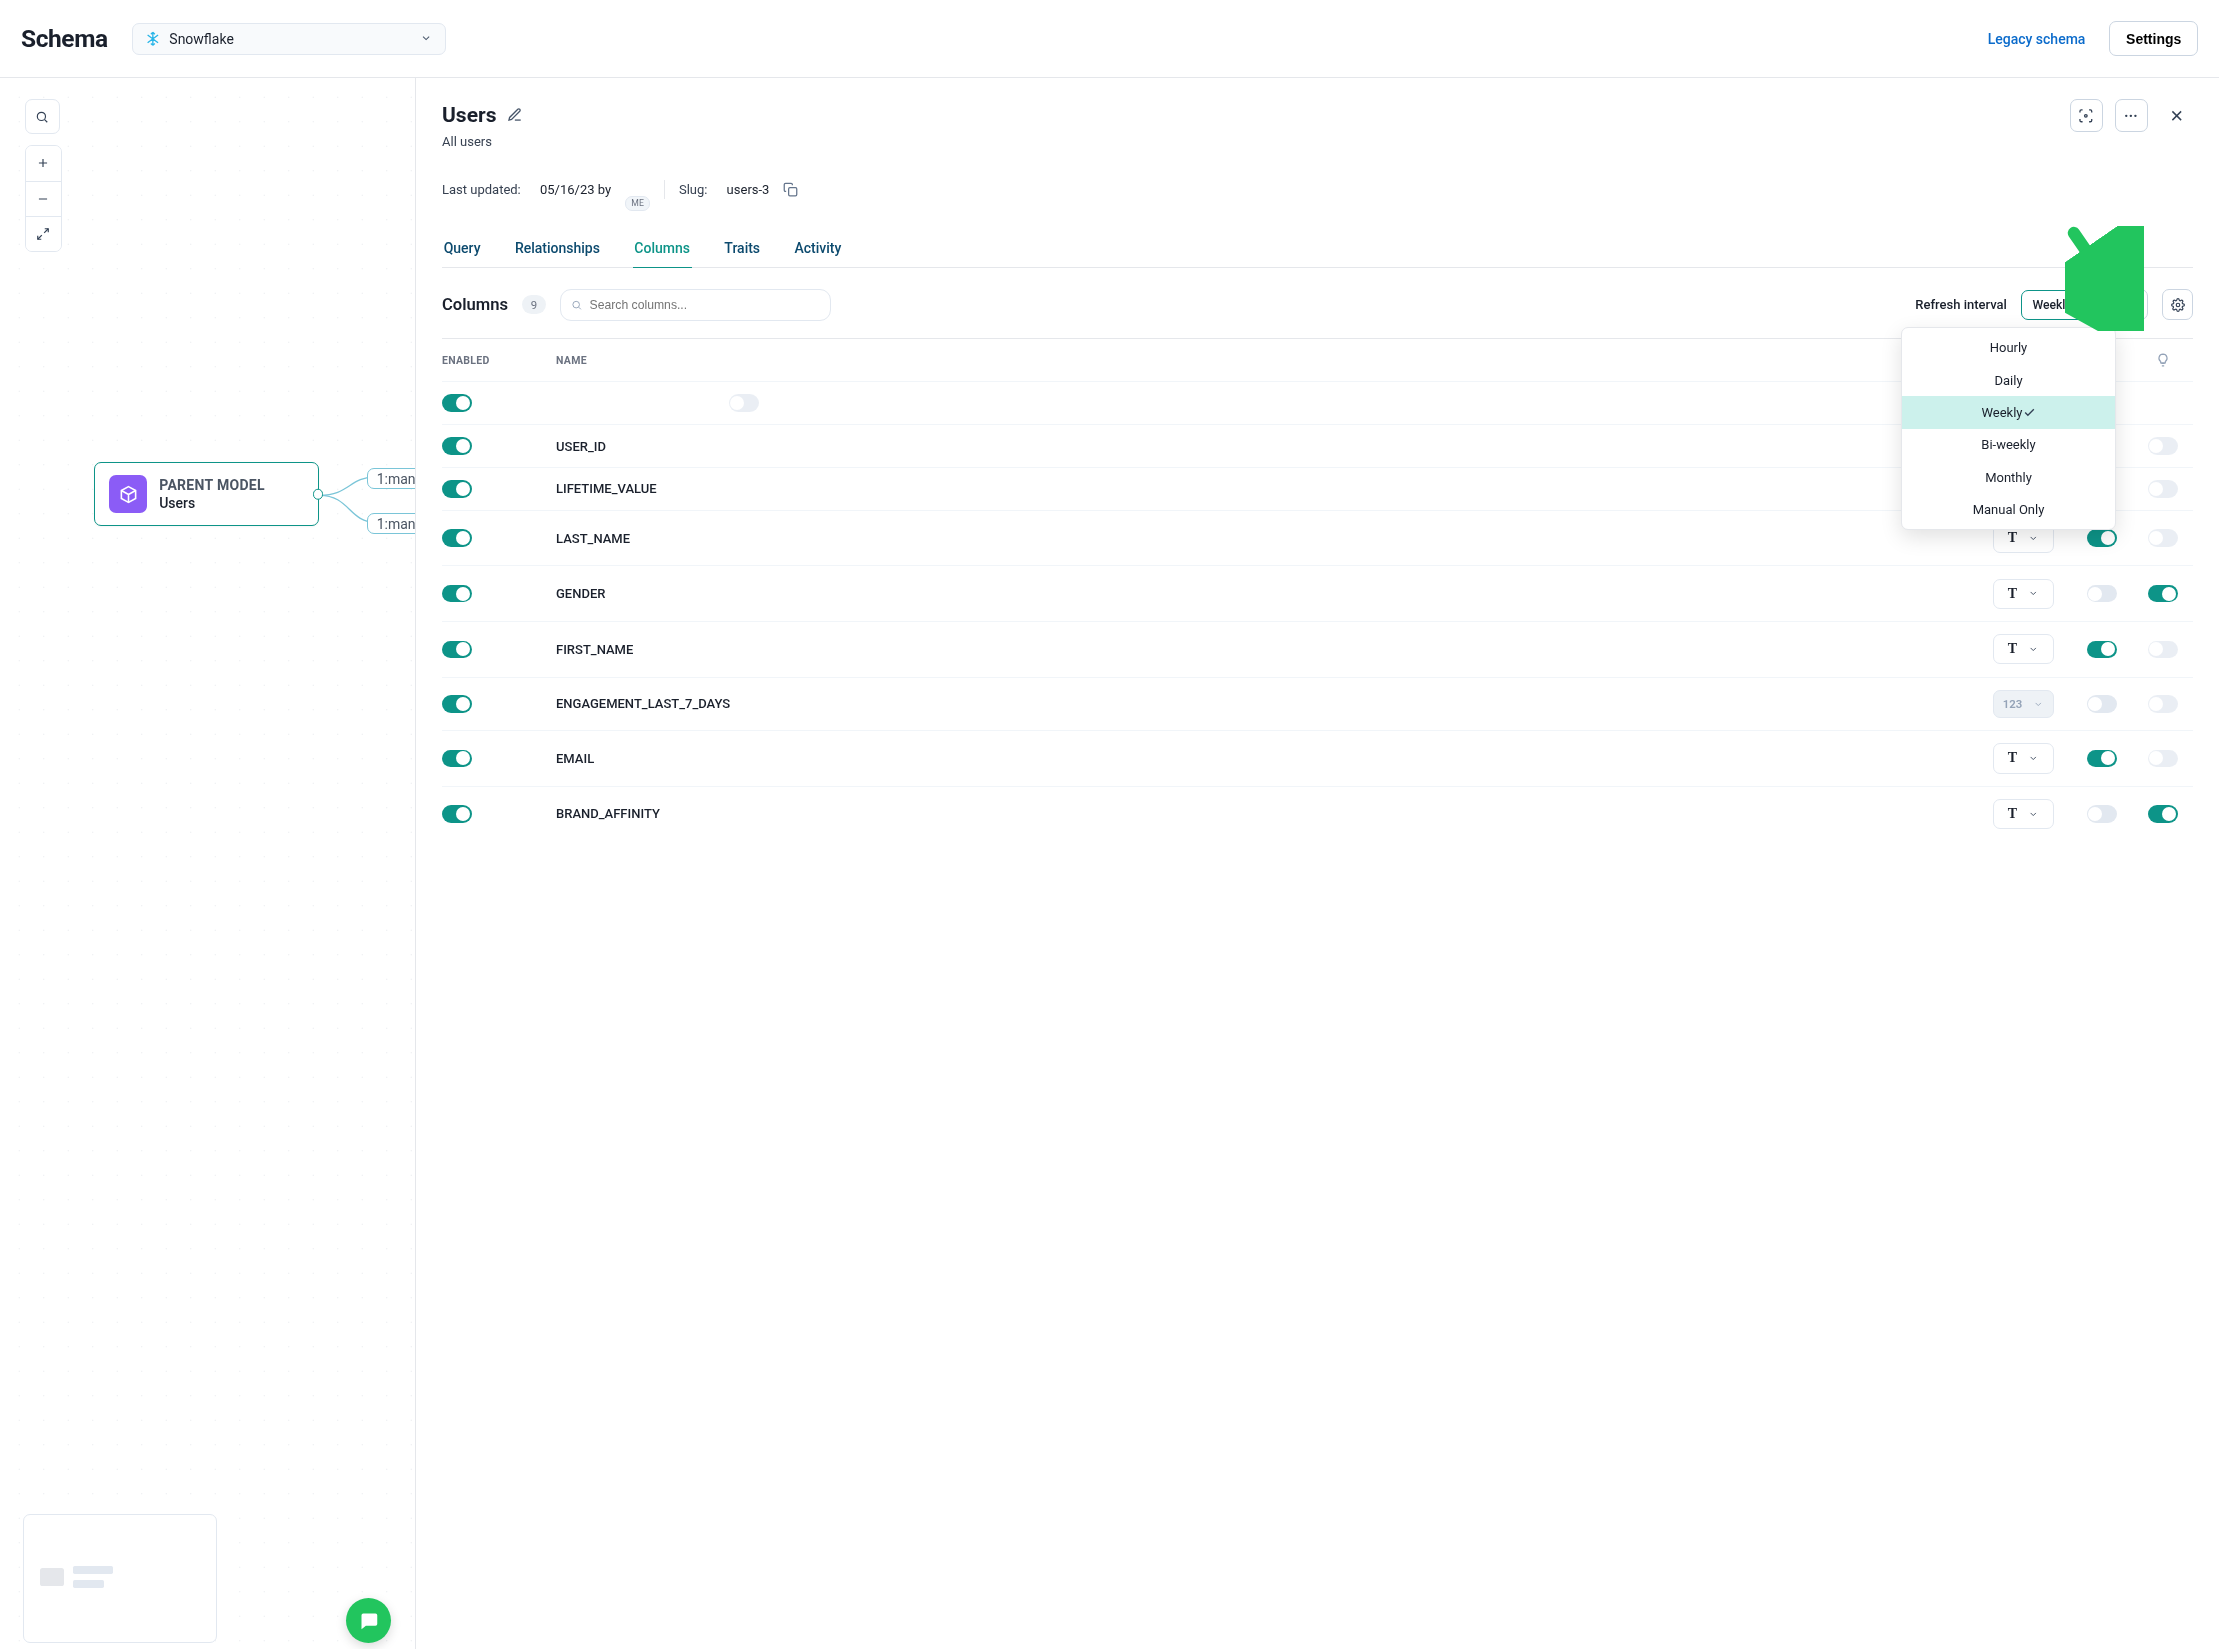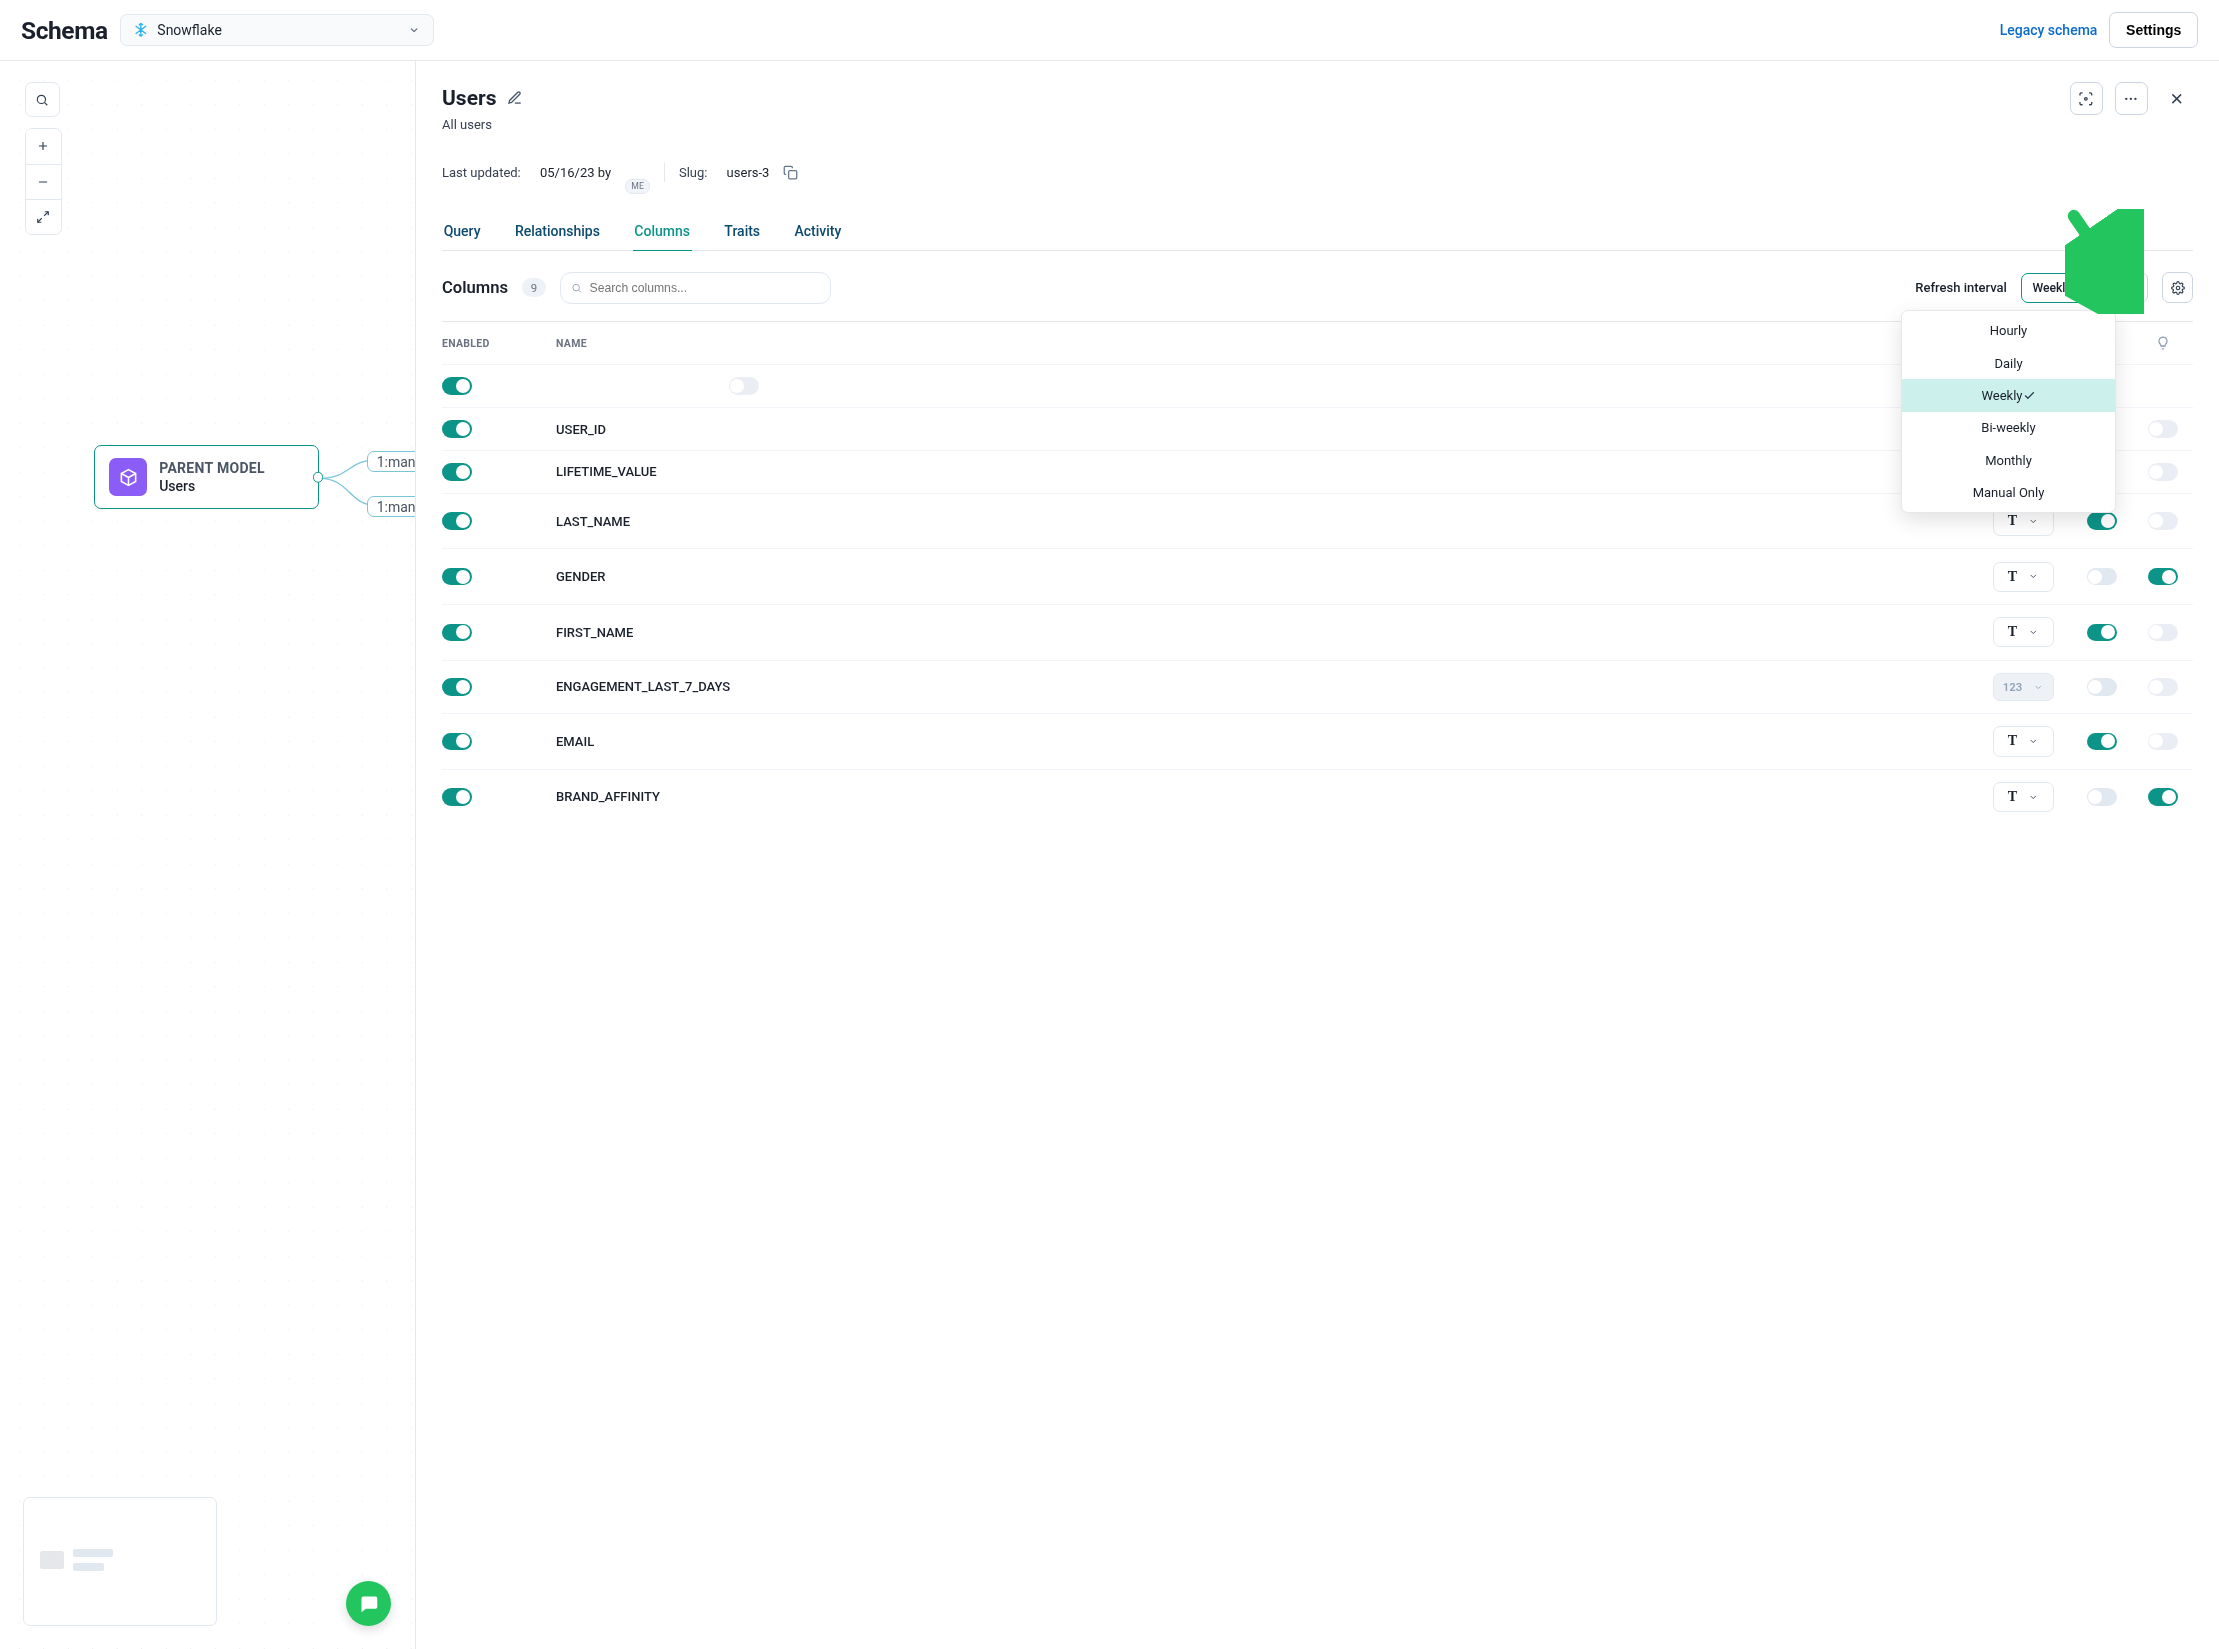--- a/index.html
+++ b/index.html
@@ -1,19 +1,19 @@
 <!DOCTYPE html>
 <html style="font-size:14px"><head>
 <meta charset="utf-8">
 <style>
 * { box-sizing: border-box; margin: 0; padding: 0; }
 body { font-family: -apple-system, BlinkMacSystemFont, "Segoe UI", Roboto, sans-serif; font-size: 12.2px; color: #1a202c; background: #fff; overflow: hidden; }
 
 
-.topbar { display: flex; align-items: center; height: 61px; padding: 0 21px; border-bottom: 0.9px solid #e5e7eb; gap: 12px; }
+.topbar { display: flex; align-items: center; height: 78px; padding: 0 21px; border-bottom: 0.9px solid #e5e7eb; gap: 24px; }
 .brand { font-size: 24.5px; font-weight: 700; letter-spacing: -0.4px; }
 .source-select { display: flex; align-items: center; gap: 8.7px; border: 0.9px solid #e2e8f0; border-radius: 7px; padding: 7px 12.2px; width: 314px; background: #f8fafc; cursor: pointer; }
 .snowflake-icon { width: 15.7px; height: 15.7px; }
 .source-select .label { font-size: 14px; flex: 1; }
 .topbar .spacer { flex: 1; }
 .legacy-link { color: #0b6bcb; font-weight: 500; font-size: 14px; cursor: pointer; }
 .settings-btn { border: 0.9px solid #cbd5e1; border-radius: 7px; padding: 8.7px 15.7px; font-size: 14px; font-weight: 600; background: #fff; cursor: pointer; }
 
 
 .main { display: flex; height: calc(100vh - 61px); position: relative; }

